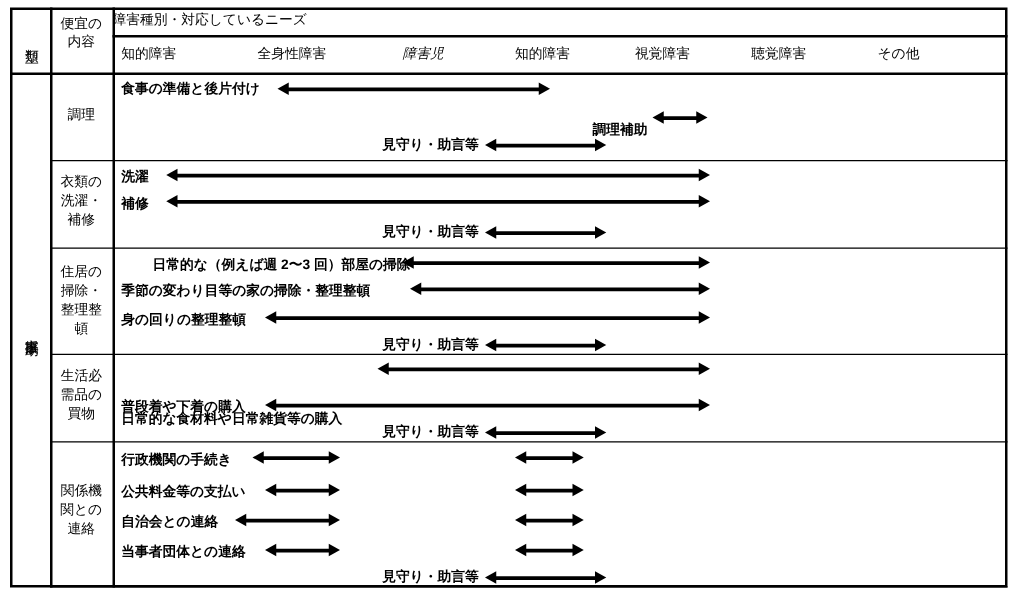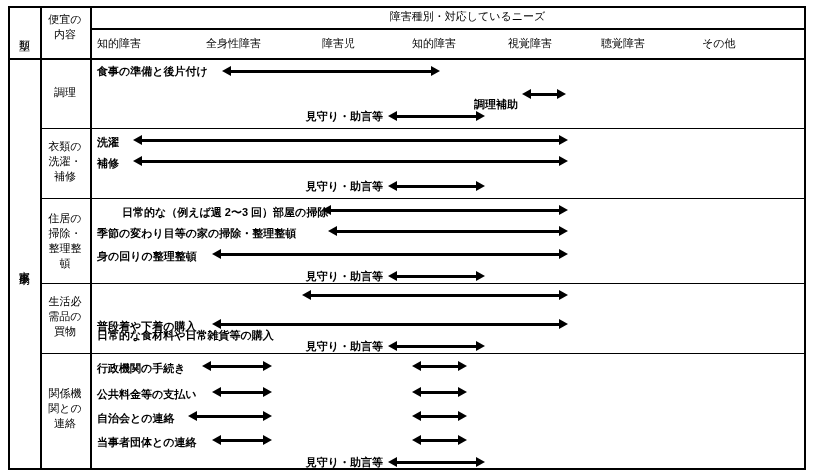--- a/index.html
+++ b/index.html
@@ -39,22 +39,20 @@
   
   .cell {
     position: absolute;
     box-sizing: border-box;
     font-size: 11px;
     line-height: 14px;
     color: #000;
     white-space: nowrap;
   }
   .cell.center {
-    text-align: center;
-    padding-left: 39px;
   }
 
   .vtext {
     position: absolute;
     box-sizing: border-box;
     writing-mode: vertical-rl;
     text-orientation: upright;
     font-size: 11px;
     line-height: 13px;
     letter-spacing: 1px;
@@ -134,21 +132,21 @@
 
   <div class="stack" style="left:40px; top:12px; width:50px;">
     <div>便宜の</div>
     <div>内容</div>
   </div>
 
   <div class="cell center" style="left:90px; top:9px; width:716px;">障害種別・対応しているニーズ</div>
 
   <div class="cell" style="left:97px; top:36px;">知的障害</div>
   <div class="cell" style="left:206px; top:36px;">全身性障害</div>
-  <div class="cell" style="left:322px; top:36px;">障害児</div>
+  <div class="cell" style="left:322px; top:36px;font-style:italic;">障害児</div>
   <div class="cell" style="left:412px; top:36px;">知的障害</div>
   <div class="cell" style="left:508px; top:36px;">視覚障害</div>
   <div class="cell" style="left:601px; top:36px;">聴覚障害</div>
   <div class="cell" style="left:702px; top:36px;">その他</div>
 
   <div class="vtext" style="left:8px; top:58px; width:32px; height:411px;">家事援助</div>
 
   <div class="stack" style="left:40px; top:85px; width:50px;">
     <div>調理</div>
   </div>

